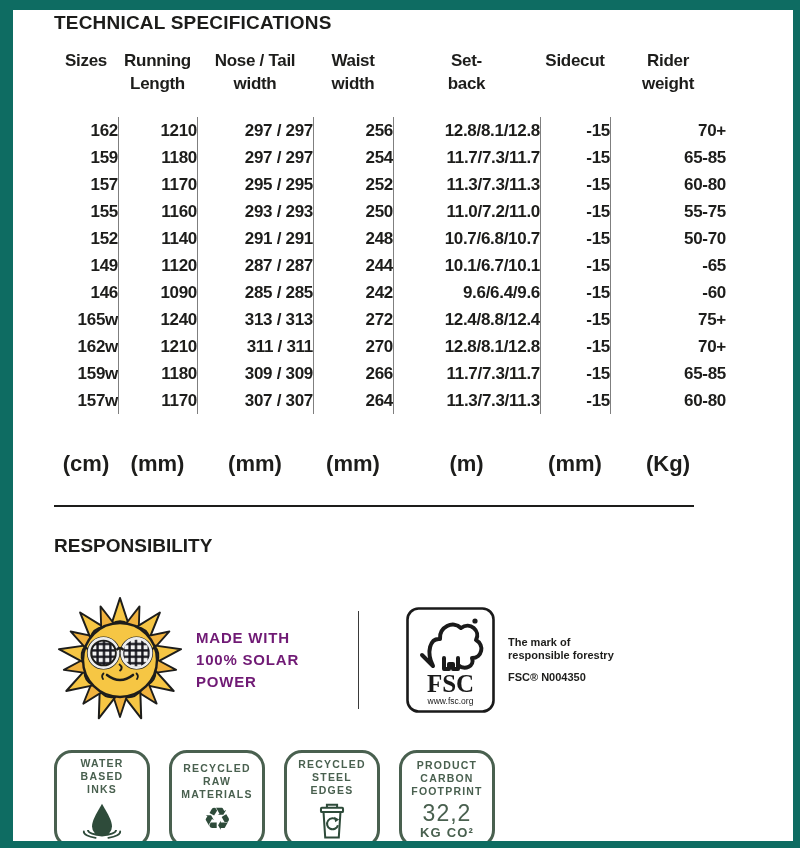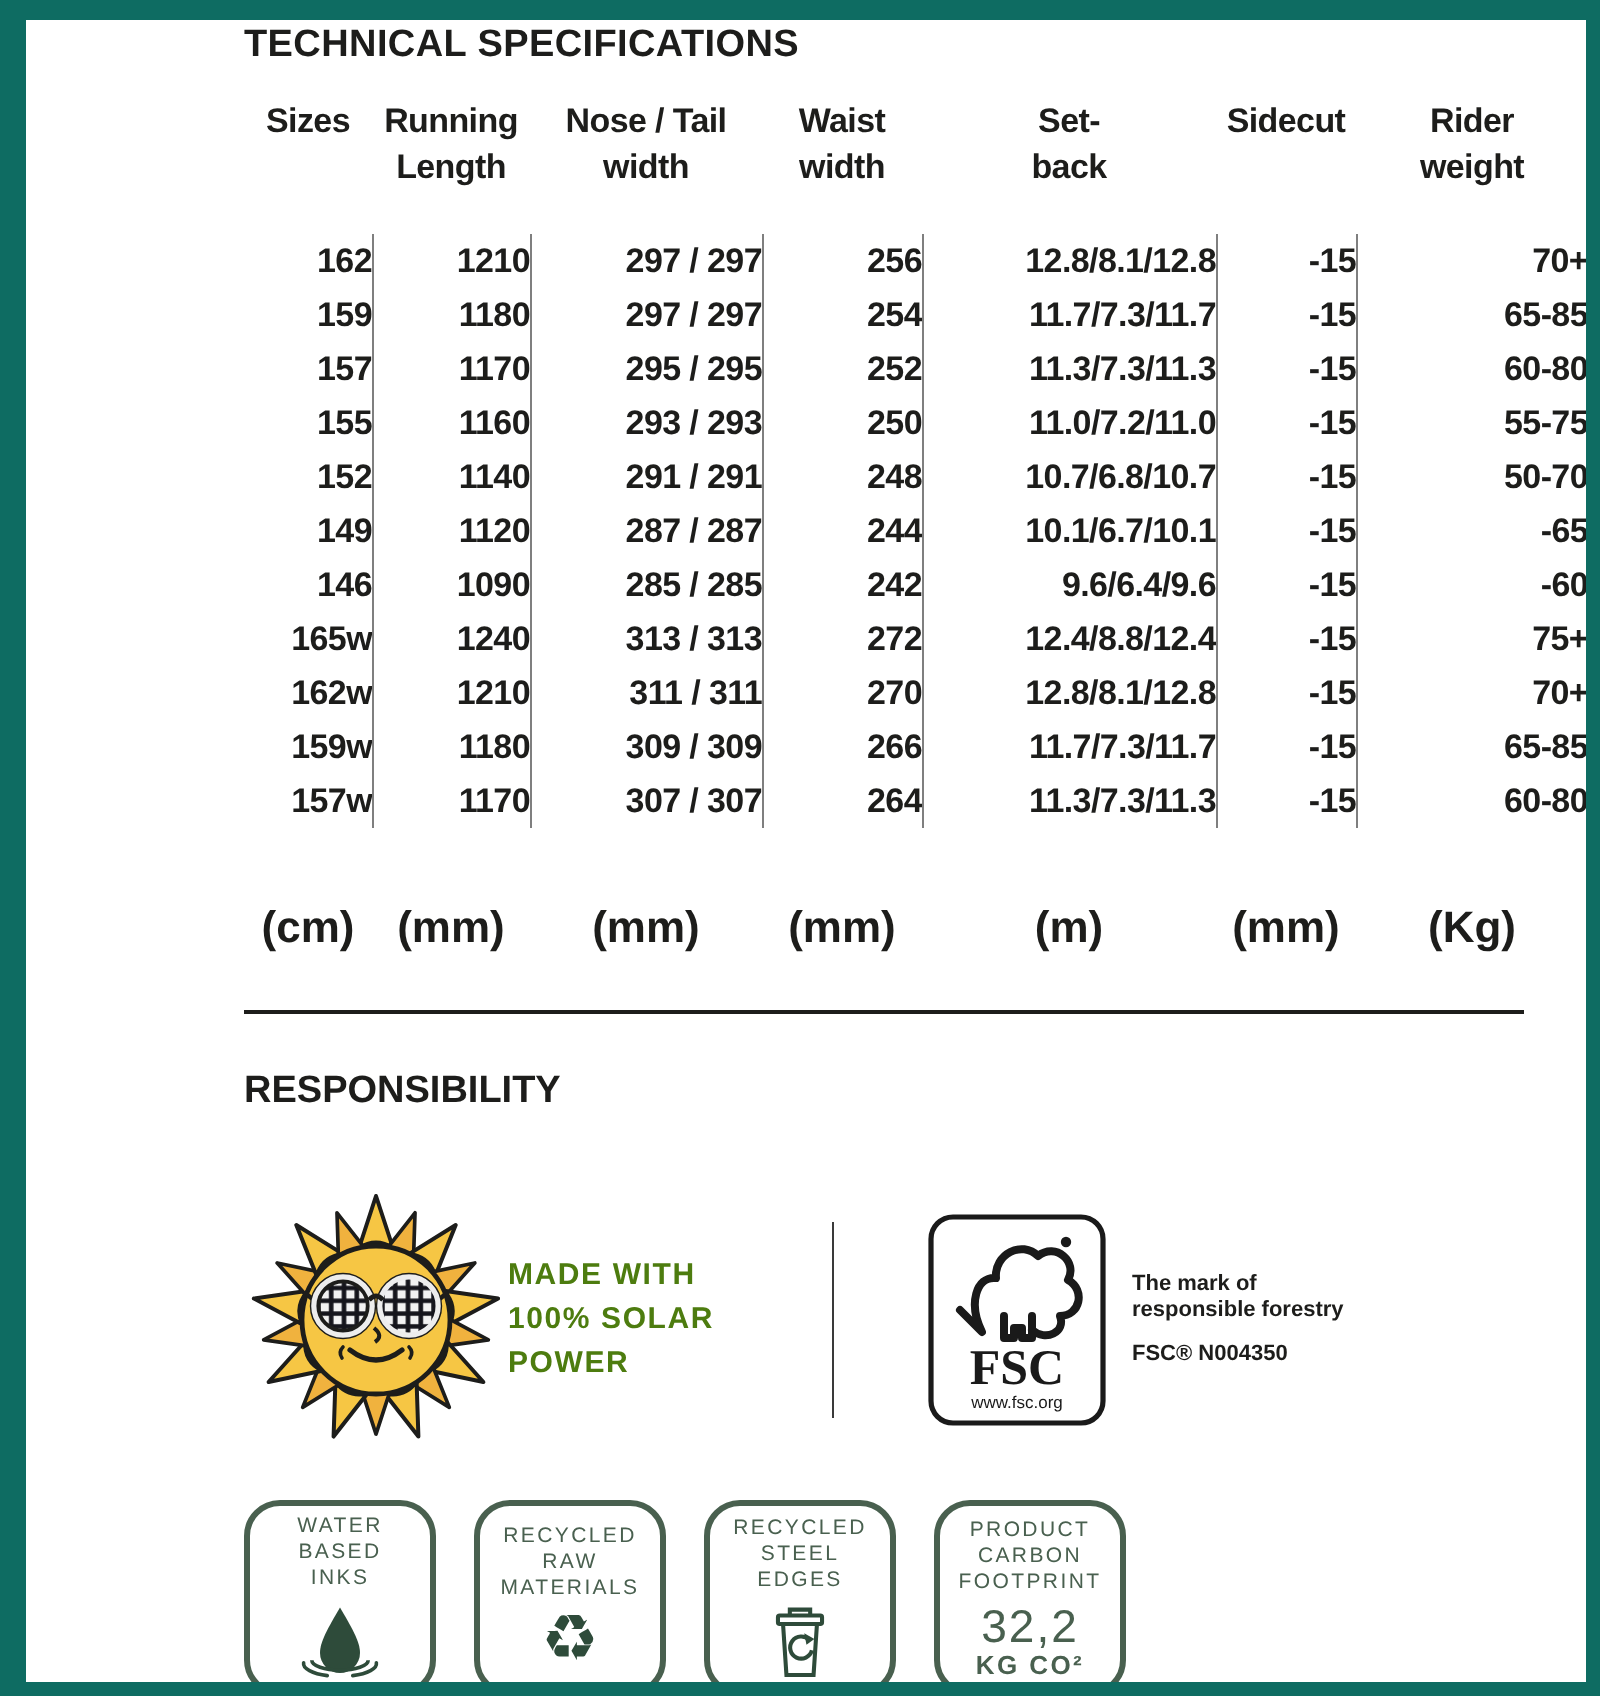--- a/index.html
+++ b/index.html
@@ -2,43 +2,43 @@
 <html><head>
 <meta charset="utf-8">
 <style>
   html,body{margin:0;padding:0;background:#e8e8e8;}
   .page{
     width:800px;height:848px;box-sizing:border-box;background:#fff;
     border-style:solid;border-color:#0e6c62;border-width:10px 7px 7px 13px;
     font-family:"Liberation Sans",sans-serif;color:#1d1d1b;overflow:hidden;
     position:relative;
   }
-  .content{padding:3px 0 0 109px;}
+  .content{padding:3px 0 0 41px;}
   .title{font-size:19px;line-height:19px;font-weight:700;letter-spacing:.2px;}
   .grid7{display:grid;grid-template-columns:64px 79px 116px 80px 147px 70px 116px;text-align:center;}
   .hdr{margin-top:17px;font-weight:700;font-size:17px;}
   .hdr .hc div{line-height:23px;letter-spacing:-.3px;}
   .bd{margin-top:22px;font-weight:700;font-size:17px;text-align:right;}
   .bd .c{height:27px;line-height:27px;letter-spacing:-.3px;border-left:1px solid #7f7f7f;}
   .bd .c.f{border-left:none;}
   .un{margin-top:36px;font-weight:700;font-size:22px;}
   .un .uc{height:27px;line-height:27px;}
   .rule{height:2px;background:#1d1d1b;width:640px;margin-top:28px;}
   .resp-title{margin-top:29px;font-size:19px;line-height:19px;font-weight:700;}
   .resp-row{display:flex;align-items:center;margin-top:39px;height:132px;}
-  .solar-text{margin-left:0;width:150px;font-size:15px;line-height:22px;font-weight:700;
-    letter-spacing:.8px;color:#4d7c0f;}
+  .solar-text{margin-left:10px;width:150px;font-size:15px;line-height:22px;font-weight:700;
+    letter-spacing:.8px;color:#701a75;}
   .vline{width:1px;height:98px;background:#3a3a3a;margin-left:12px;}
   .fsc-box{margin-left:47px;line-height:0;}
   .fsc-mark{margin-left:13px;width:122px;font-size:11px;line-height:13px;font-weight:700;}
   .fsc-license{margin-top:9px;font-size:11px;font-weight:700;}
   .badges{display:flex;gap:19px;margin-top:24px;}
   .badge{width:96px;height:98px;box-sizing:border-box;border:3px solid #49604f;border-radius:18px;
     display:flex;flex-direction:column;align-items:center;justify-content:center;color:#49604f;}
-  .badge .bl{font-size:10.5px;line-height:13px;font-weight:400;letter-spacing:1.2px;text-align:right;}
+  .badge .bl{font-size:10.5px;line-height:13px;font-weight:700;letter-spacing:1.2px;text-align:right;}
   .badge .icon-wrap{margin-top:4px;line-height:0;}
   .badge .glyph{font-family:"DejaVu Sans",sans-serif;font-size:32px;line-height:36px;color:#2e4b3a;}
   .badge .big{font-size:23px;line-height:26px;font-weight:400;letter-spacing:1px;margin-top:2px;}
   .badge .unit{font-size:13px;line-height:13px;font-weight:700;letter-spacing:1.2px;}
 </style>
 </head>
 <body>
 
 <div class="page">
   <div class="content">

